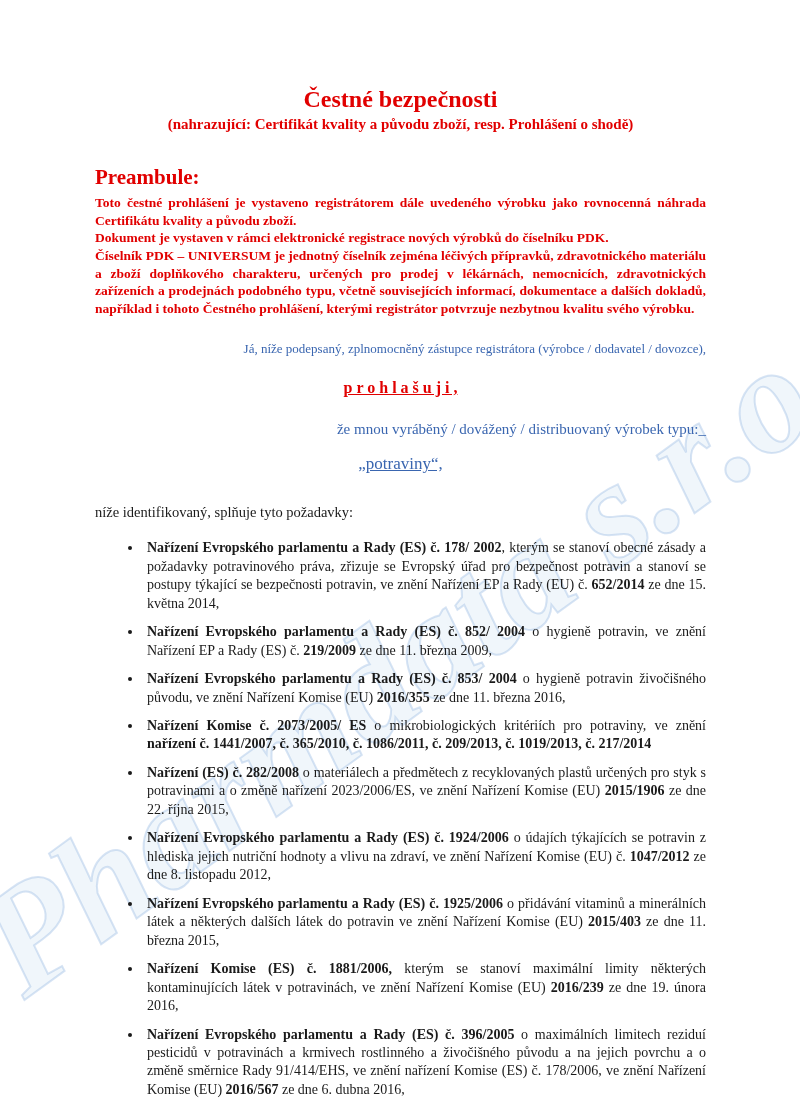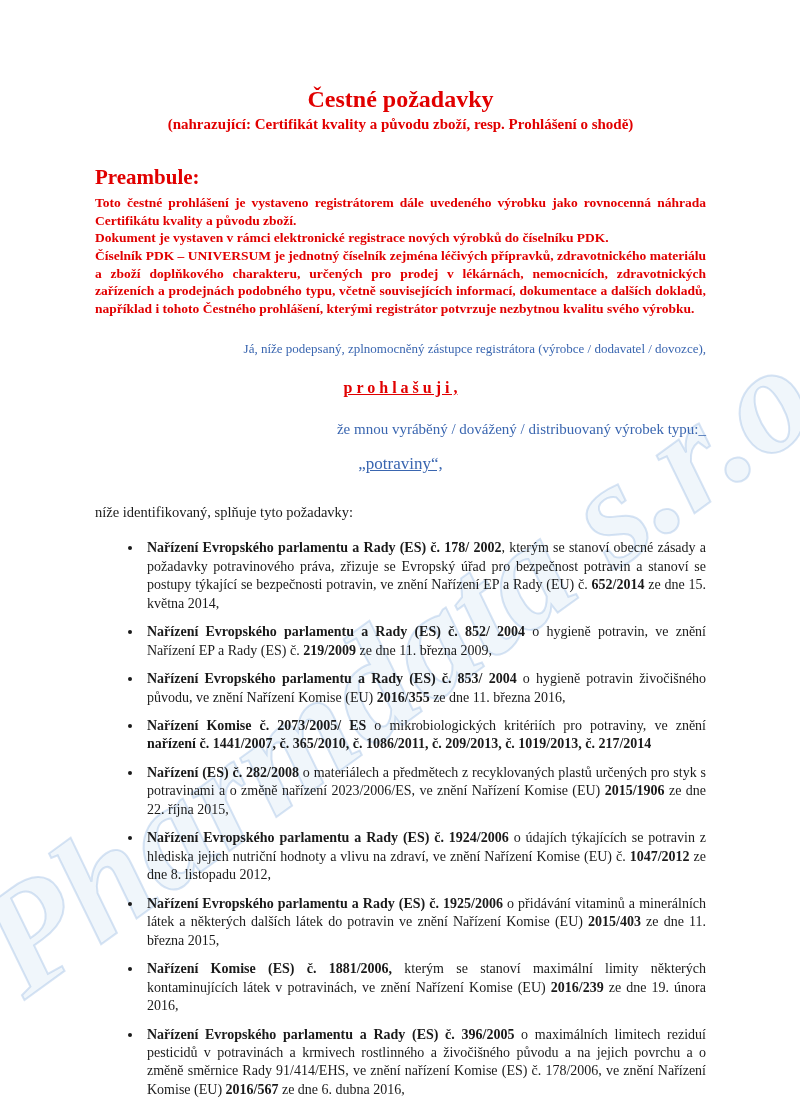--- a/index.html
+++ b/index.html
@@ -120,21 +120,21 @@
 </style>
 </head>
 <body>
 
 <div class="page">
 
   <div class="watermark">Pharmdata s.r.o.</div>
 
   <div class="content">
 
-    <h1 class="doc-title">Čestné požadavky</h1>
+    <h1 class="doc-title">Čestné bezpečnosti</h1>
 
     <div class="doc-subtitle">(nahrazující: Certifikát kvality a původu zboží, resp. Prohlášení o shodě)</div>
 
     <h2 class="preamble-heading">Preambule:</h2>
 
     <div class="preamble-body">
         <p>Toto čestné prohlášení je vystaveno registrátorem dále uvedeného výrobku jako rovnocenná náhrada Certifikátu kvality a původu zboží.</p>
         <p>Dokument je vystaven v rámci elektronické registrace nových výrobků do číselníku PDK.</p>
         <p>Číselník PDK – UNIVERSUM je jednotný číselník zejména léčivých přípravků, zdravotnického materiálu a zboží doplňkového charakteru, určených pro prodej v lékárnách, nemocnicích, zdravotnických zařízeních a prodejnách podobného typu, včetně souvisejících informací, dokumentace a dalších dokladů, například i tohoto Čestného prohlášení, kterými registrátor potvrzuje nezbytnou kvalitu svého výrobku.</p>
       </div>

